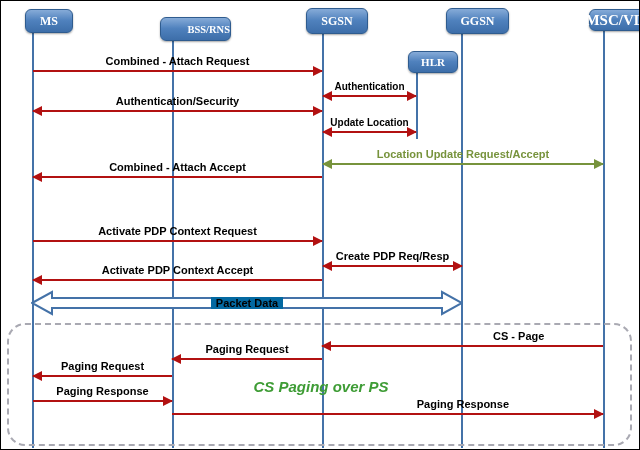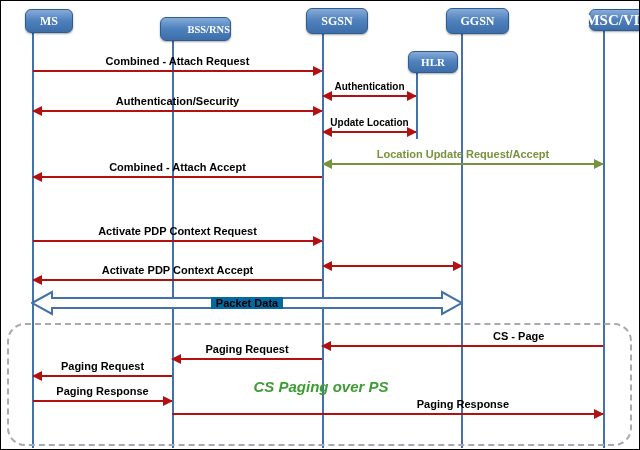--- a/index.html
+++ b/index.html
@@ -117,20 +117,21 @@
   </div>
 
 
   <div class="msg red" style="left:32px; top:224px; width:289px;">
     <div class="lbl">Activate PDP Context Request</div>
     <div class="line"></div>
     <span class="ah ah-r"></span>
   </div>
 
   <div class="msg red" style="left:322px; top:249px; width:139px;">
+    <div class="lbl">Create PDP Req/Resp</div>
     <div class="line"></div>
     <span class="ah ah-l"></span>
     <span class="ah ah-r"></span>
   </div>
 
   <div class="msg red" style="left:32px; top:263px; width:289px;">
     <div class="lbl">Activate PDP Context Accept</div>
     <div class="line"></div>
     <span class="ah ah-l"></span>
   </div>

